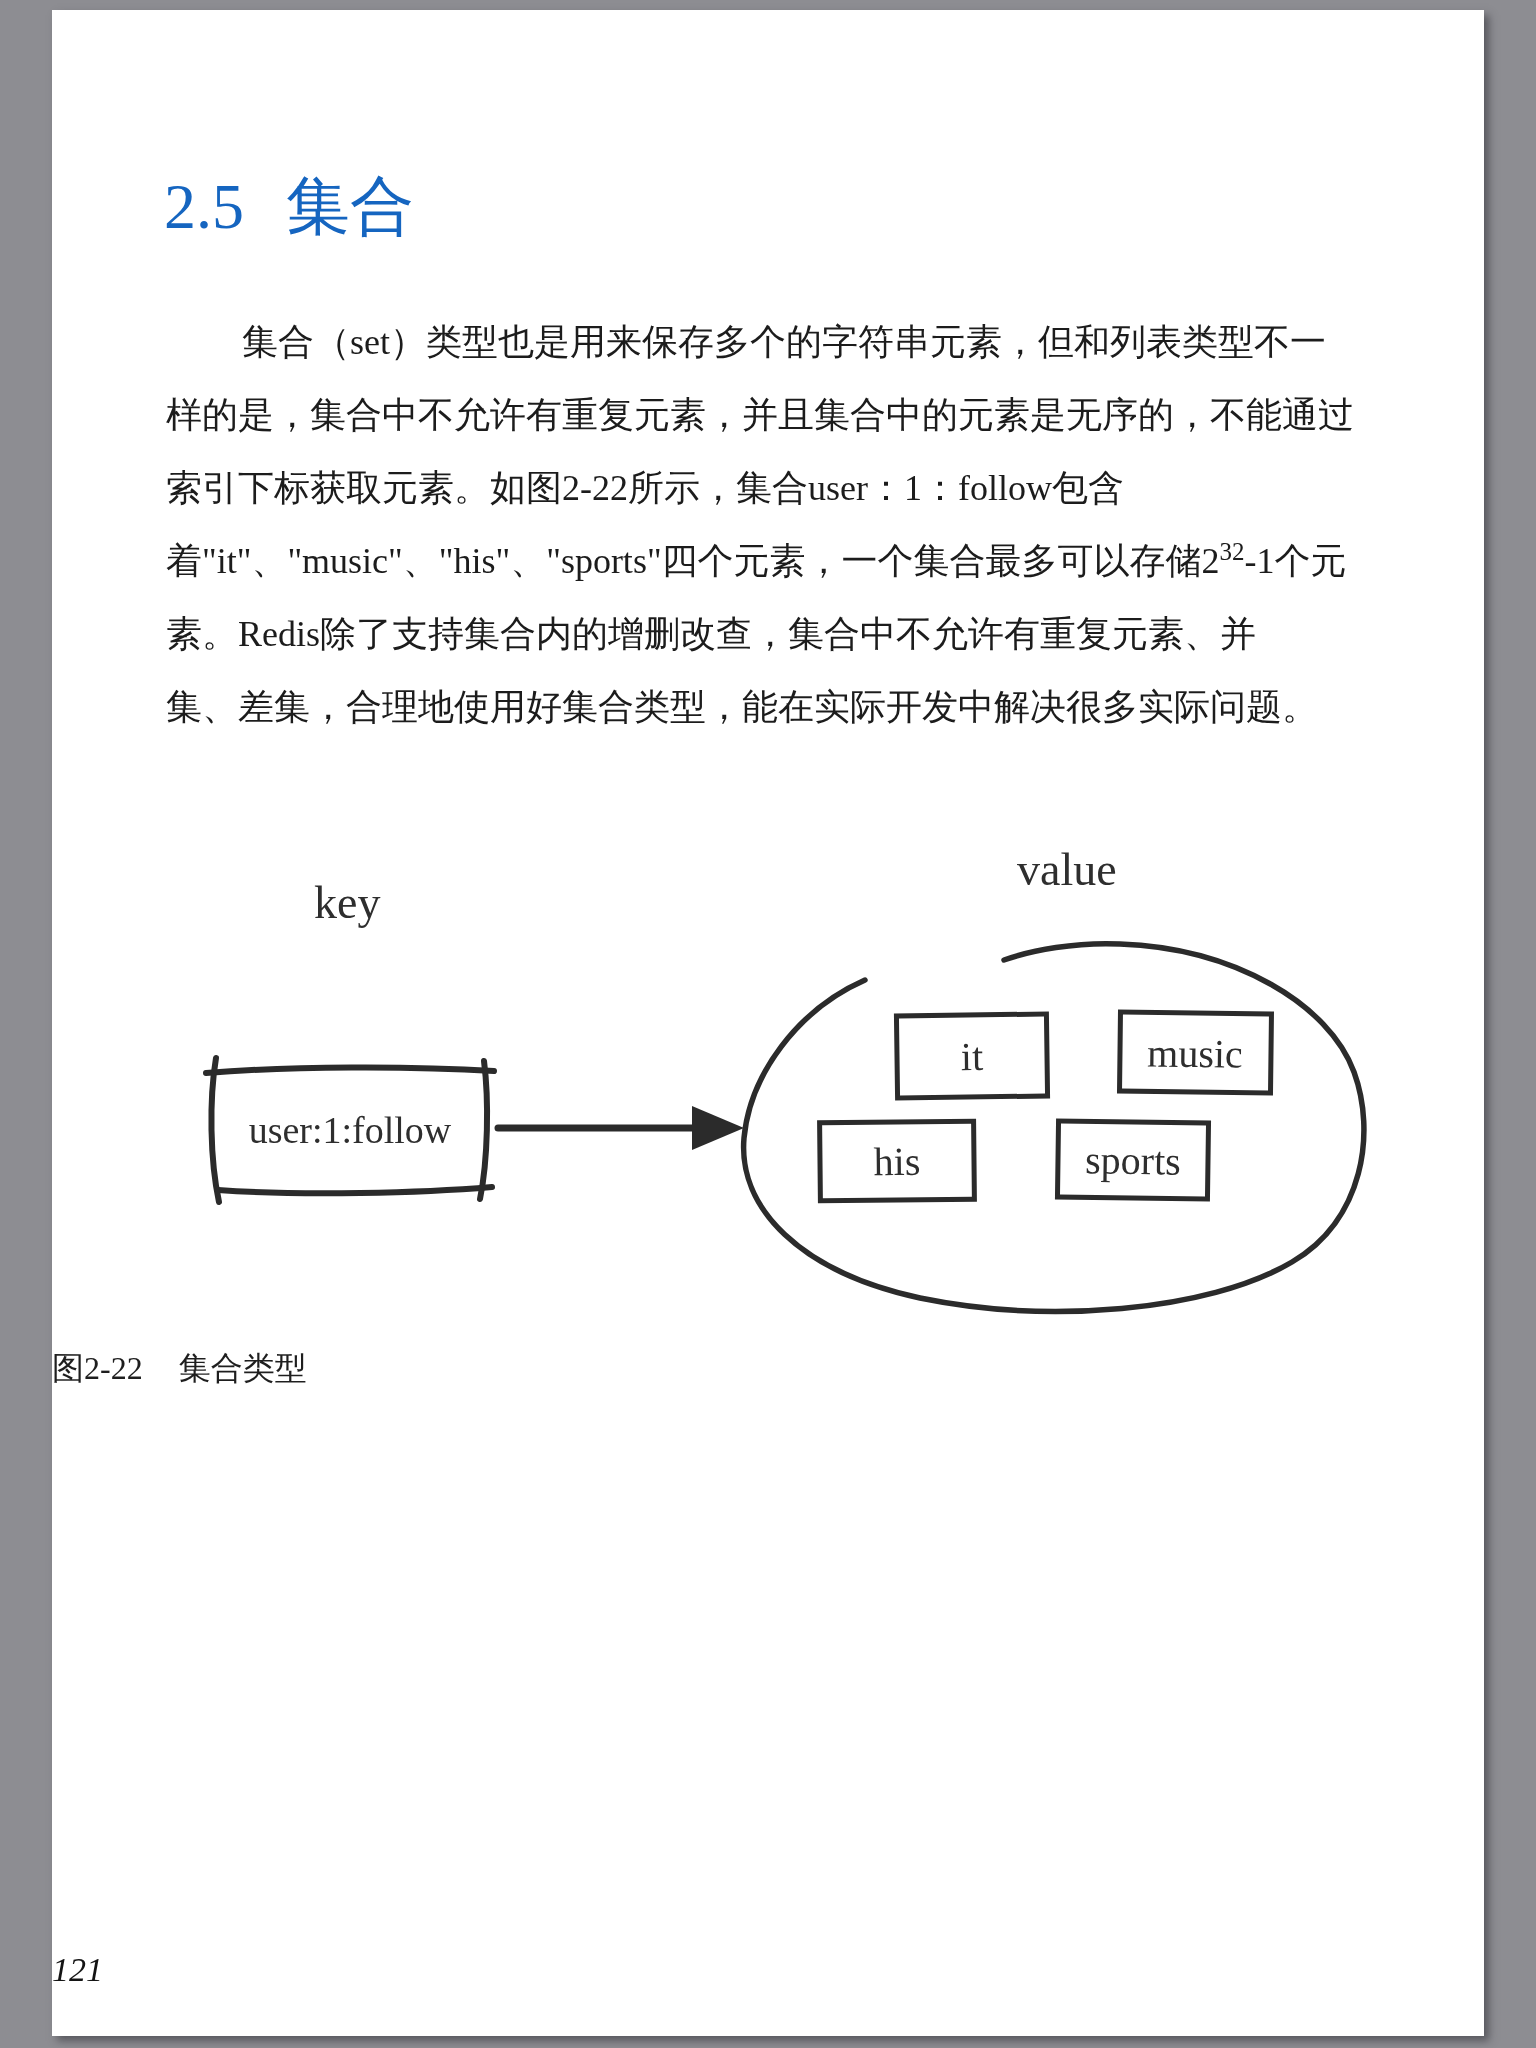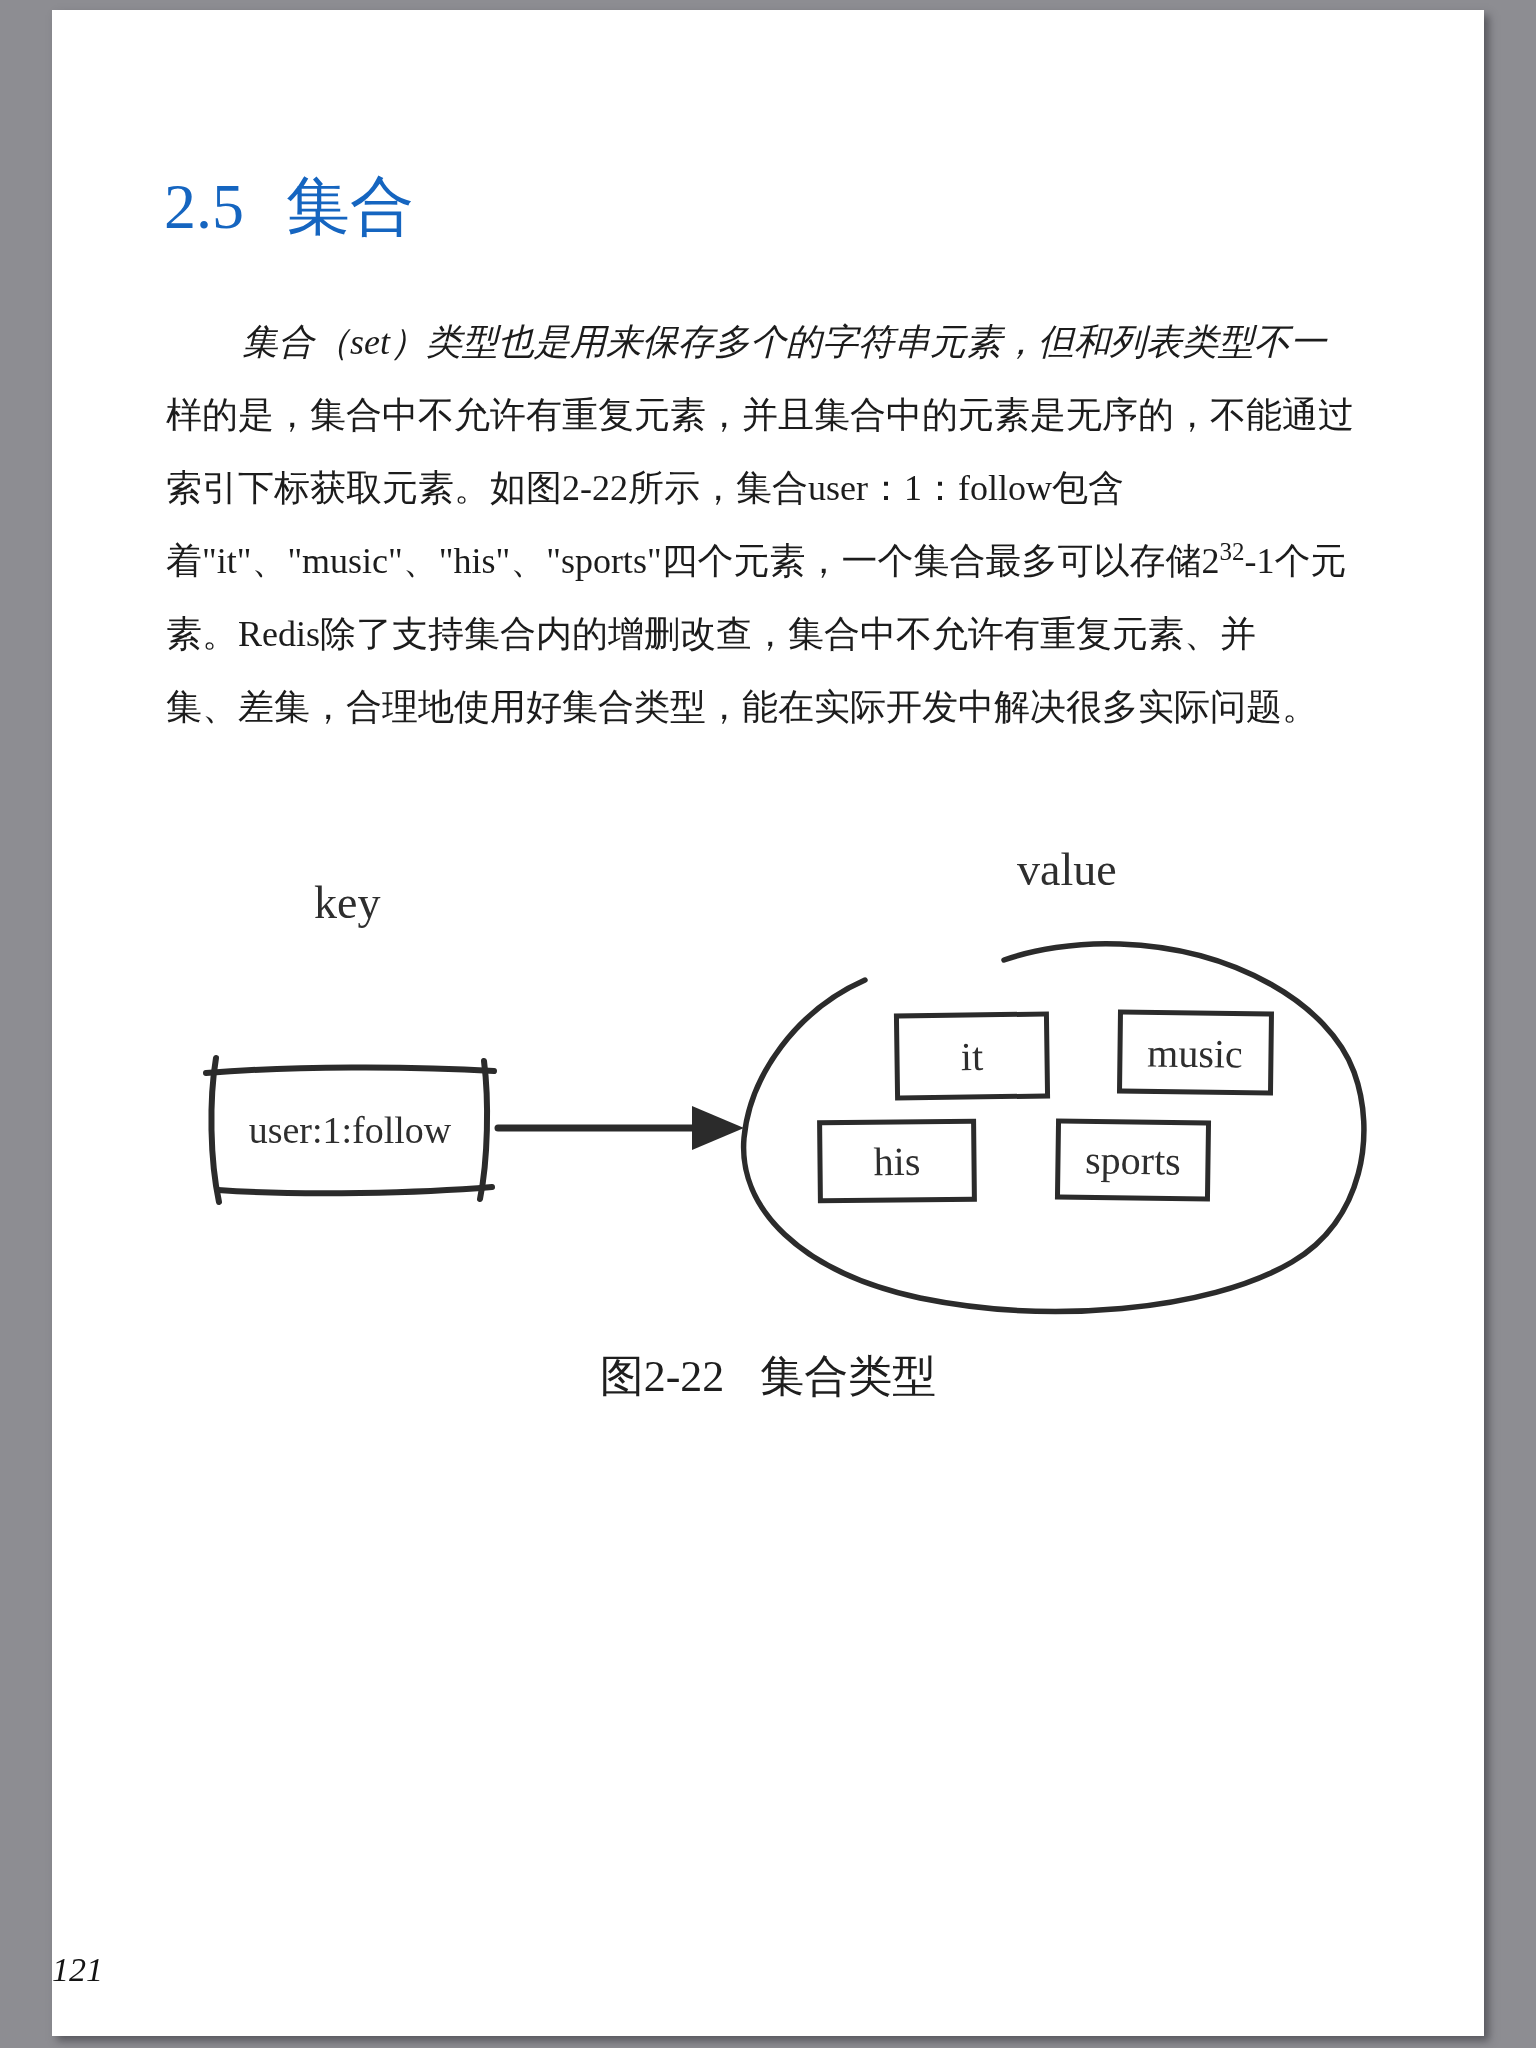--- a/index.html
+++ b/index.html
@@ -17,33 +17,33 @@
   .heading{
     position:absolute;left:112px;top:168px;margin:0;
     font-size:64px;font-weight:400;color:#1565c0;
     display:flex;gap:42px;line-height:58px;
   }
   .para{
     position:absolute;left:114px;top:296px;width:1230px;
     font-size:36px;line-height:73px;
   }
   .pline{white-space:nowrap;}
-  .pline.indent{text-indent:76px;font-style:italic;}
+  .pline.indent{text-indent:76px;}
   sup.exp{font-size:25px;line-height:0;vertical-align:super;}
   .figure{position:absolute;left:100px;top:820px;}
   .figure path,.figure line,.figure rect{stroke:#2b2b2b;fill:none;stroke-linecap:round;}
   .figure rect{fill:#ffffff;}
   .figure text{fill:#2e2e2e;font-family:"Liberation Serif","DejaVu Serif",serif;}
   .fig-label{font-size:46px;}
   .box-label{font-size:40px;text-anchor:middle;}
   .keybox-label{font-size:38px;text-anchor:middle;}
   .arrow-head{fill:#2b2b2b;stroke:none;}
   .caption{
     position:absolute;left:0;top:1337px;width:100%;
-    text-align:center;font-size:44px;color:#1e1e1e;
+    text-align:left;font-size:32px;color:#1e1e1e;
   }
   .cap-title{margin-left:36px;}
   .pageno{
     position:absolute;left:0;top:1941px;width:100%;
     text-align:left;font-size:34px;color:#141414;font-style:italic;
   }
 </style>
 </head>
 <body>
 

